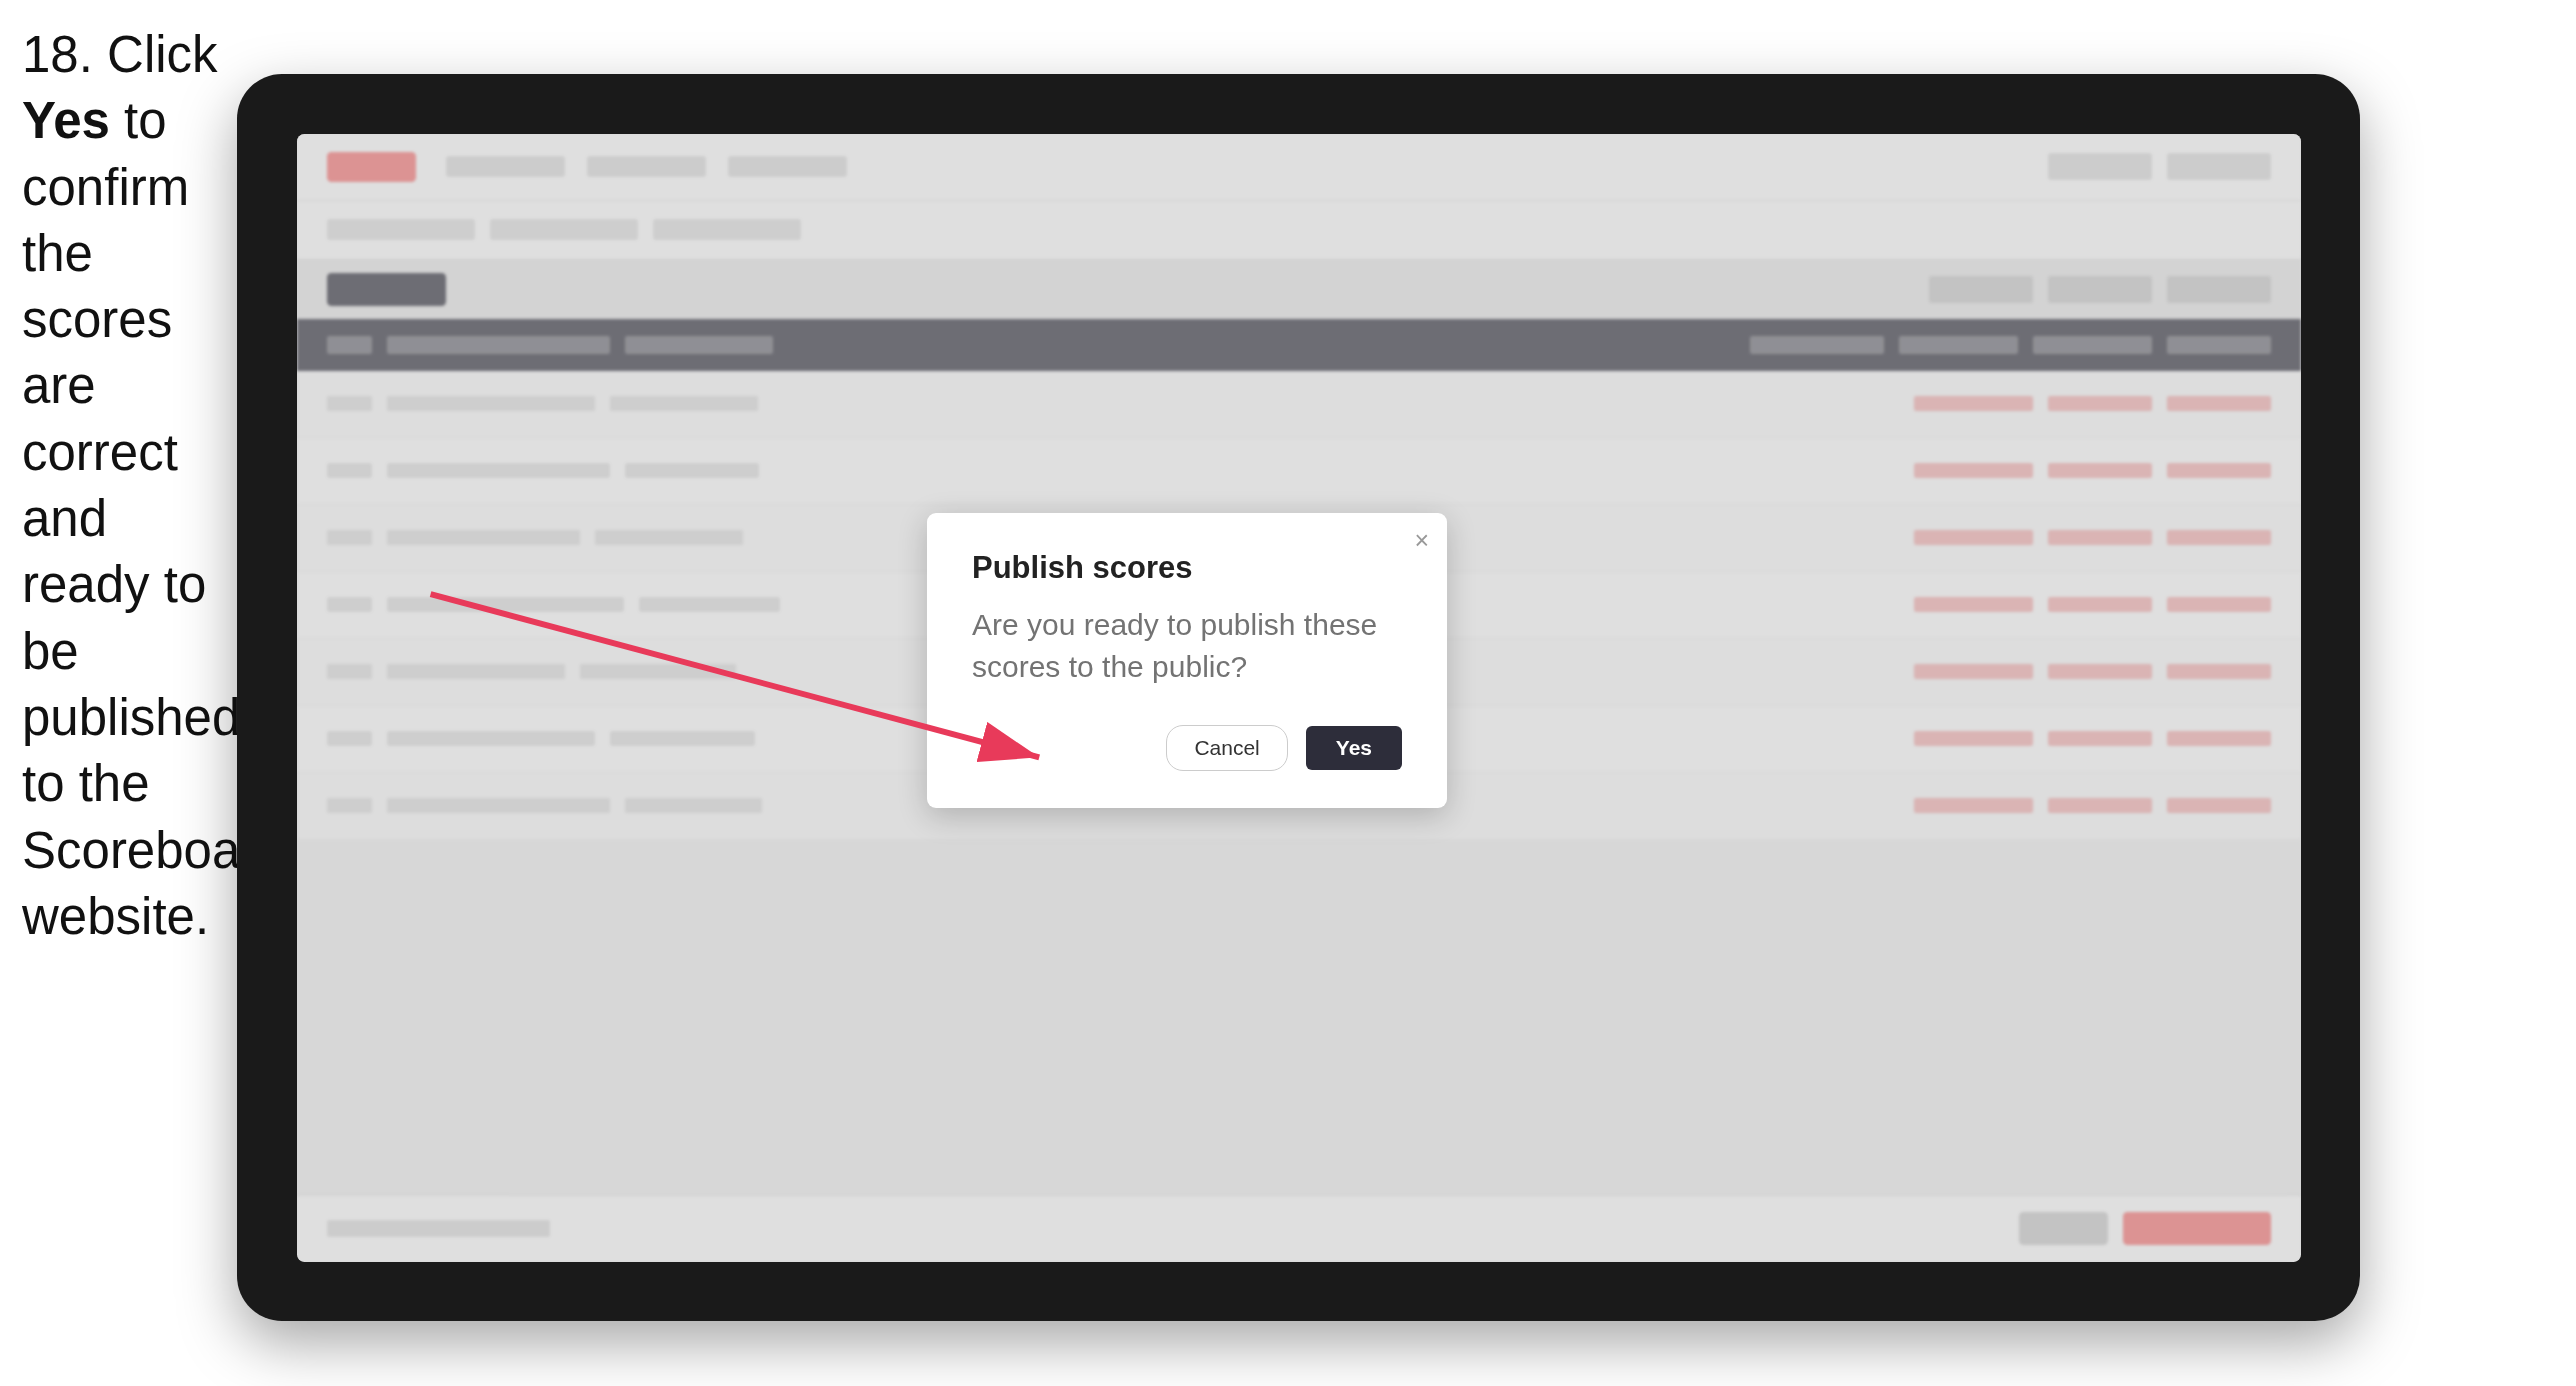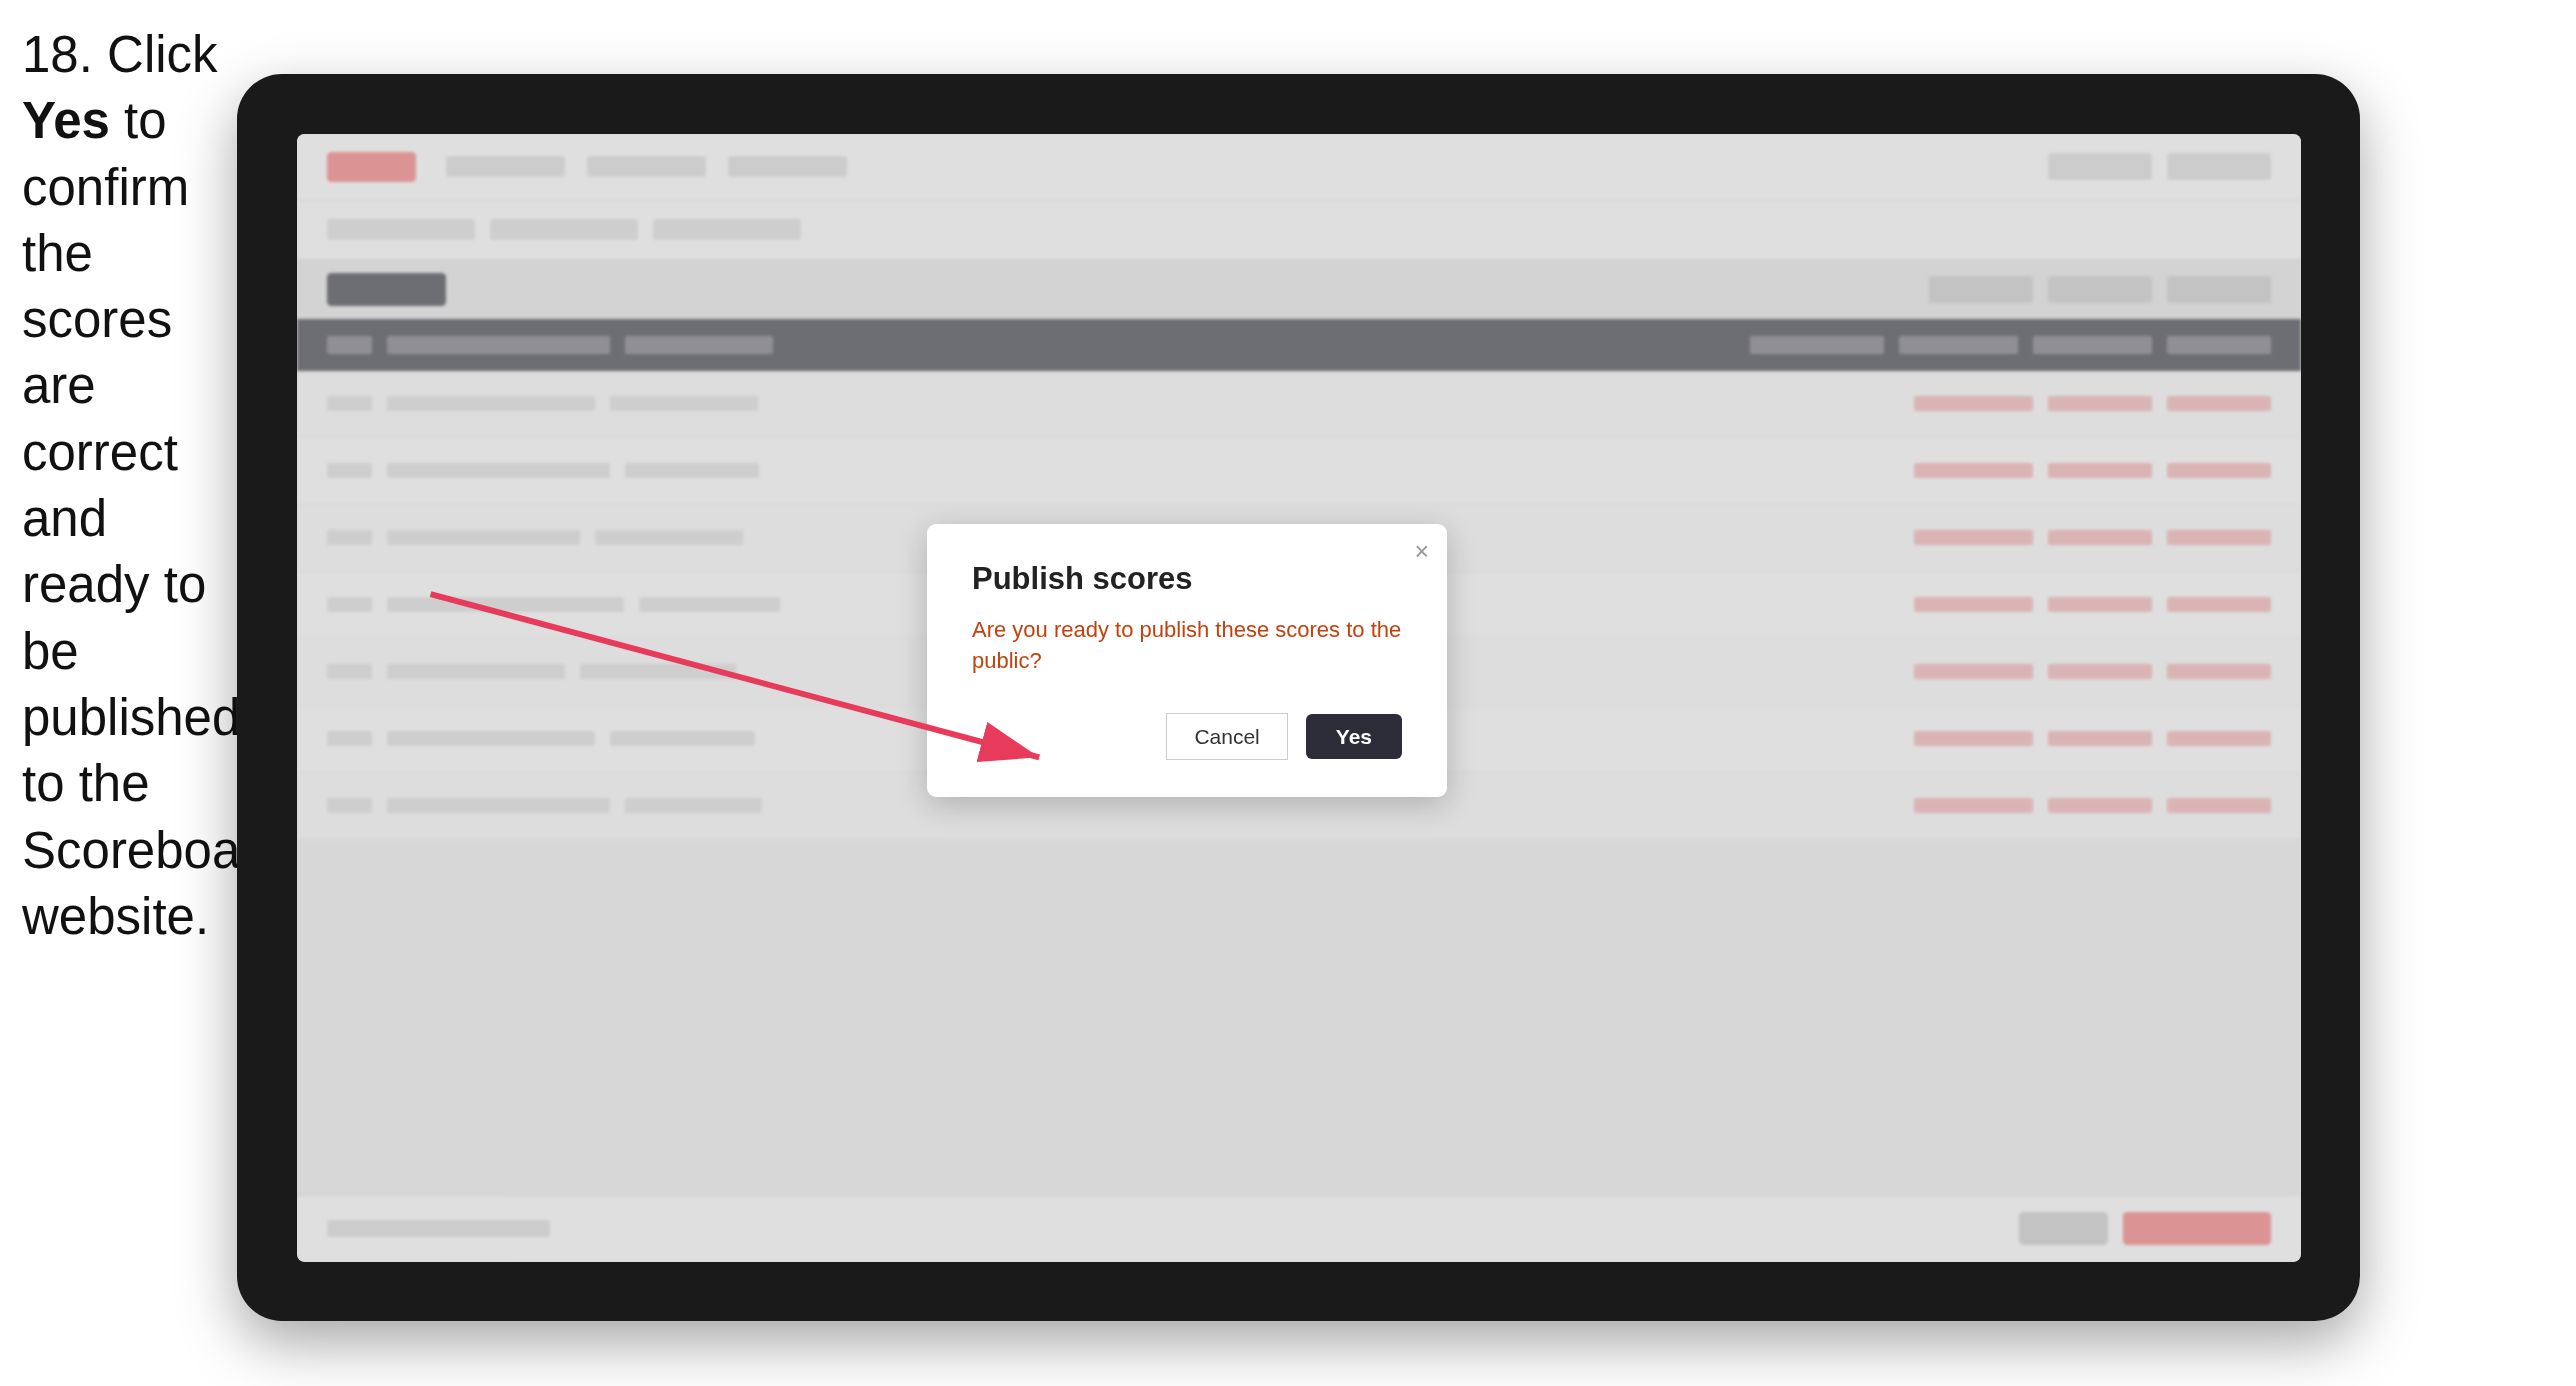--- a/index.html
+++ b/index.html
@@ -262,22 +262,22 @@
     }
 
     .modal-title {
       font-size: 31px;
       font-weight: 600;
       color: #222;
       margin-bottom: 18px;
     }
 
     .modal-message {
-      font-size: 22px;
-      color: #c2410c;
+      font-size: 30px;
+      color: #737373;
       margin-bottom: 37px;
       line-height: 1.4;
     }
 
     .modal-close {
       position: absolute;
       top: 15px;
       right: 18px;
       font-size: 25px;
       color: #999;
@@ -291,21 +291,21 @@
       display: flex;
       justify-content: flex-end;
       gap: 18px;
       align-items: center;
     }
 
     .btn-cancel {
       padding: 10.4px 27px;
       font-size: 21px;
       border: 0.7px solid #ccc;
-      border-radius: 0;
+      border-radius: 17px;
       background: #fff;
       color: #333;
       cursor: pointer;
     }
 
     .btn-yes {
       padding: 10.4px 30px;
       font-size: 21px;
       border: none;
       border-radius: 6px;

